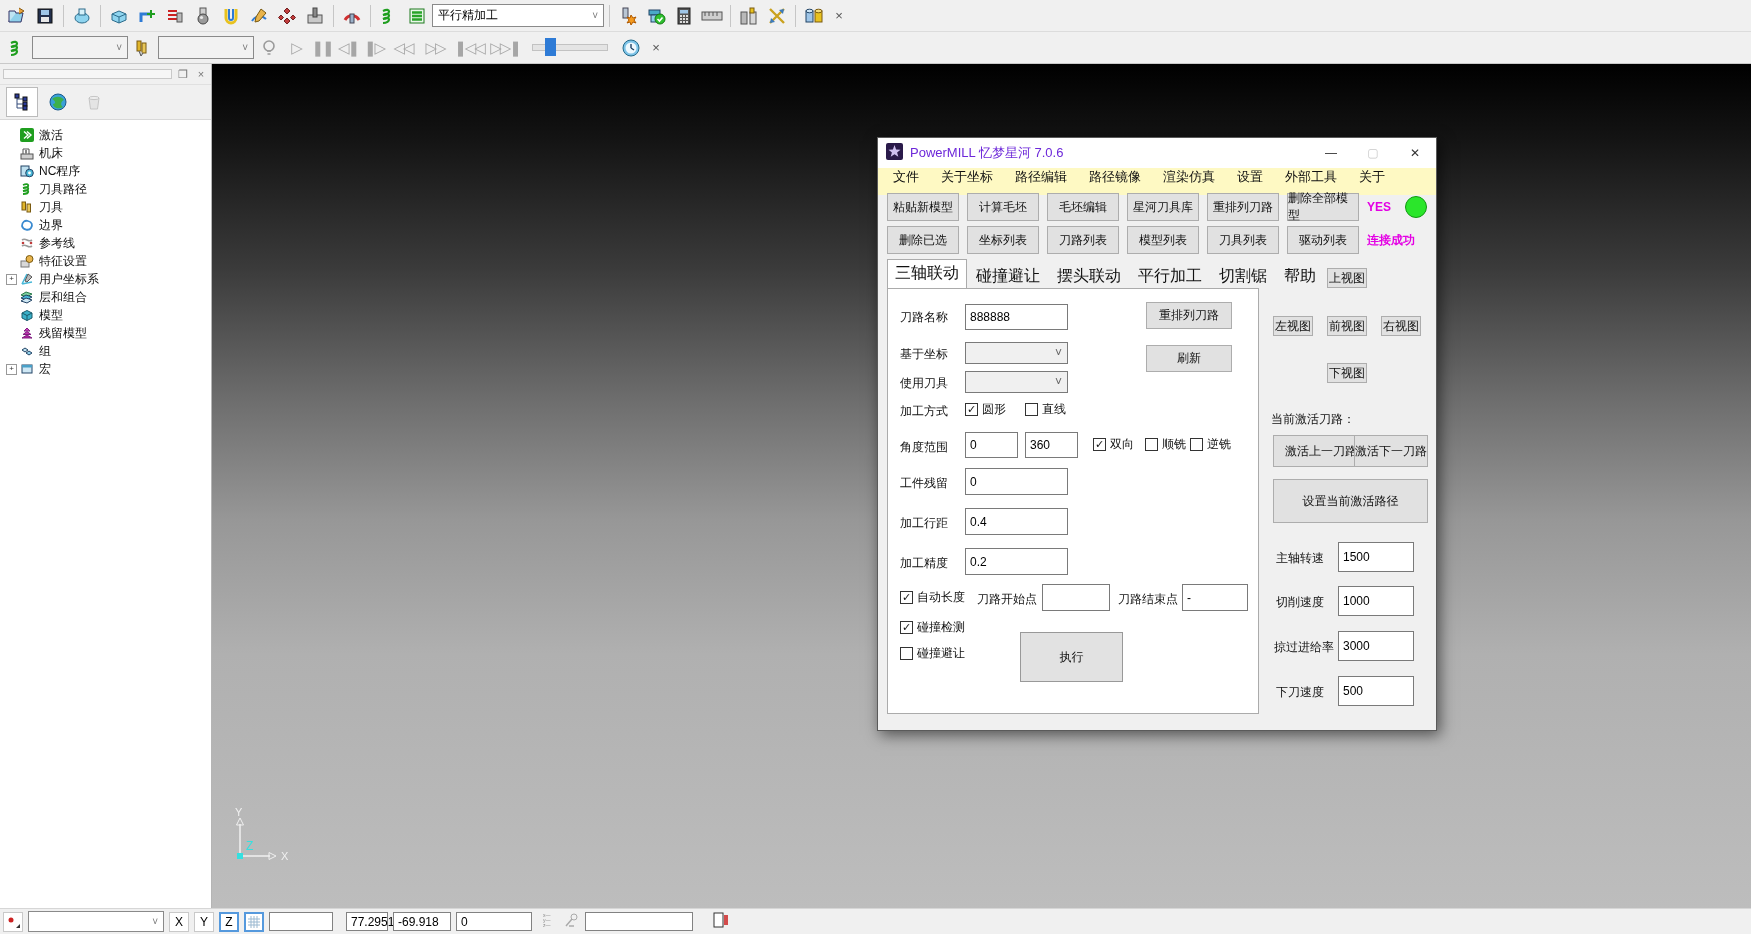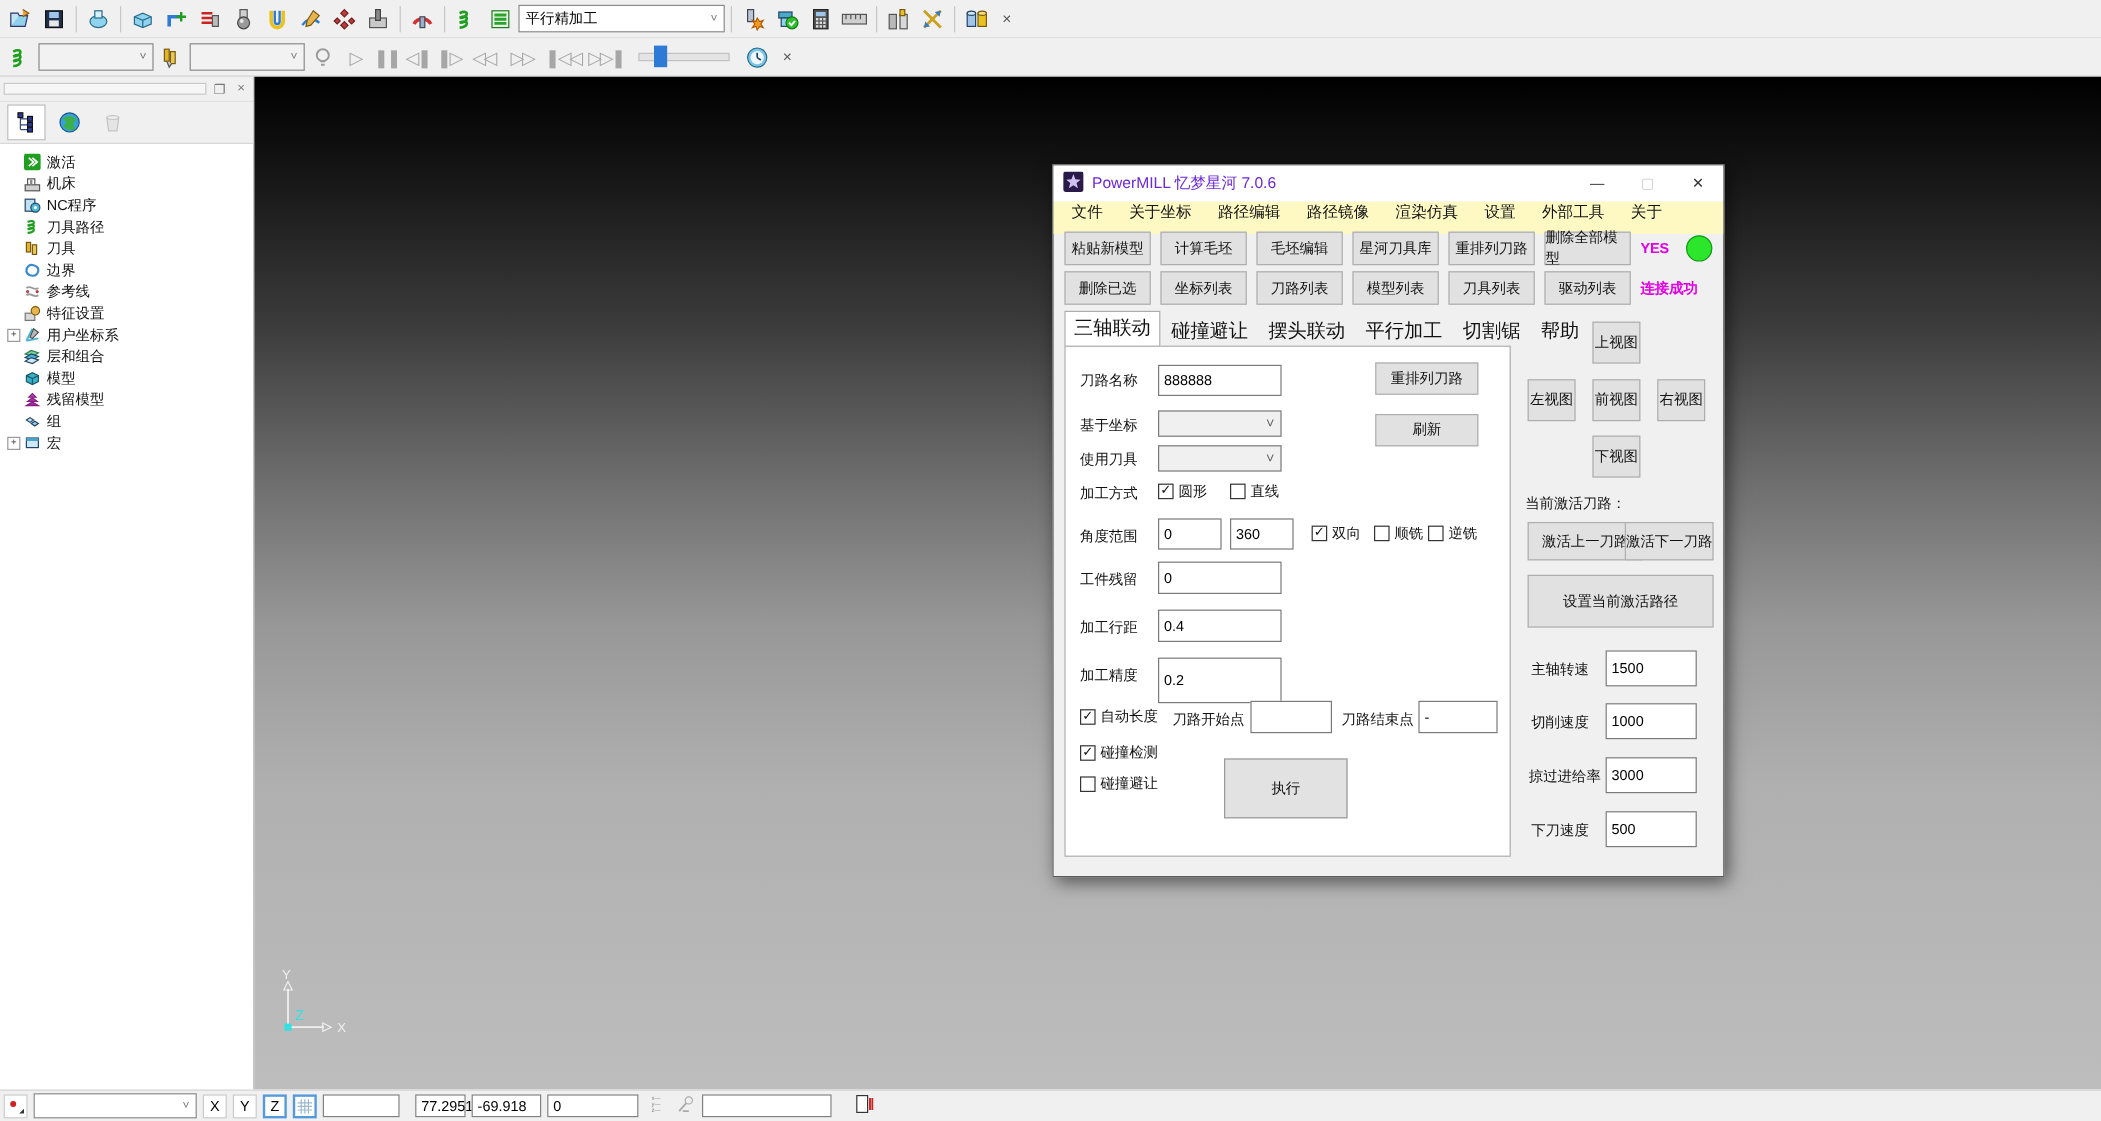--- a/index.html
+++ b/index.html
@@ -67,21 +67,21 @@
   .flabel{font-size:12px;color:#111;white-space:nowrap}
   .tfield{position:absolute;background:#fff;border:1px solid #7a7a7a;box-sizing:border-box;font-size:12px;
           padding:0 4px;font-family:"Liberation Sans",sans-serif}
   .dcombo{position:absolute;background:#f0f0f0;border:1px solid #7a7a7a;box-sizing:border-box;display:flex;
           align-items:center;justify-content:flex-end;padding:0 5px;color:#666}
   .cbrow{display:flex;align-items:center;gap:4px}
   .cb{width:13px;height:13px;background:#fff;border:1px solid #333;box-sizing:border-box;font-size:11px;
       line-height:11px;text-align:center;color:#111;flex:0 0 auto}
   .cb.on::after{content:"\2713"}
   
-  .vbtn{position:absolute;width:40px;height:35px}
+  .vbtn{position:absolute;width:40px;height:20px}
   #btn-exec{position:absolute;left:132px;top:343px;width:103px;height:50px;background:#e2e2e2;border:1px solid #999}
   .speedlabel{position:absolute;font-size:12px;color:#111}
   .speedfield{height:30px}
 </style>
 </head>
 <body>
 
 <div id="tb1" class="tb">
   <span class="tbtn">
       <svg width="20" height="20">
@@ -560,21 +560,21 @@
         <span class="flabel">逆铣</span>
       </span>
 
       <span class="flabel abs" style="left:12px;top:186px">工件残留</span>
       <input class="tfield" style="left: 77px; top: 179px; width: 103px; height: 27px;" value="0">
 
       <span class="flabel abs" style="left:12px;top:226px">加工行距</span>
       <input class="tfield" style="left: 77px; top: 219px; width: 103px; height: 27px;" value="0.4">
 
       <span class="flabel abs" style="left:12px;top:266px">加工精度</span>
-      <input class="tfield" style="left: 77px; top: 259px; width: 103px; height: 38px;" value="0.2">
+      <input class="tfield" style="left: 77px; top: 259px; width: 103px; height: 27px;" value="0.2">
 
       <span class="cbrow abs" style="left:12px;top:300px">
         <span class="cb on"></span>
         <span class="flabel">自动长度</span>
       </span>
       <span class="flabel abs" style="left:89px;top:302px">刀路开始点</span>
       <input class="tfield" style="left: 154px; top: 295px; width: 68px; height: 27px;" value="">
       <span class="flabel abs" style="left:230px;top:302px">刀路结束点</span>
       <input class="tfield" style="left: 294px; top: 295px; width: 66px; height: 27px;" value="-">
 

